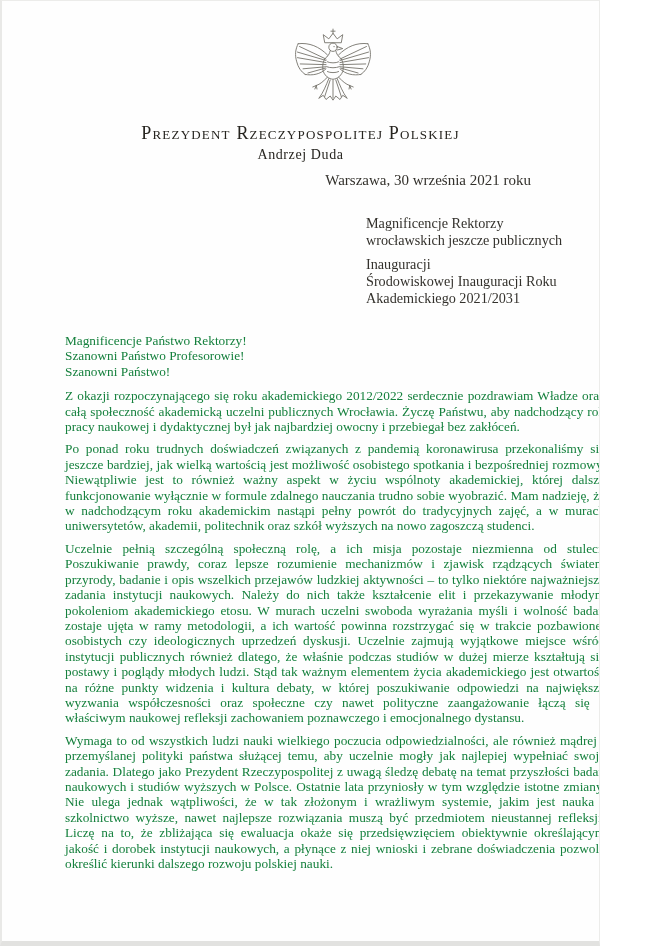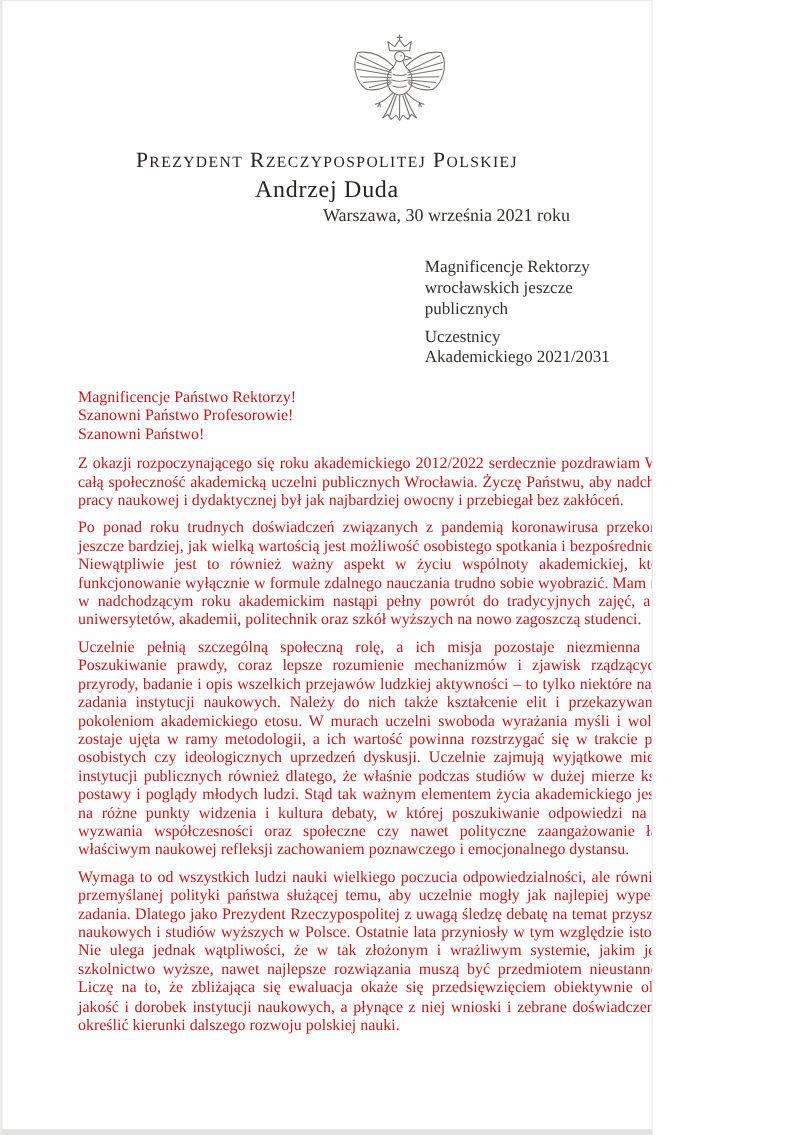--- a/index.html
+++ b/index.html
@@ -1,18 +1,18 @@
 <!DOCTYPE html>
 <html lang="pl"><head>
 <meta charset="utf-8">
 <style>
   html,body{margin:0;padding:0;background:#ffffff;}
   #page{
     position:relative;
-    width:544px;height:946px;
+    width:600px;height:946px;
     box-sizing:border-box;
     background:#fefefe;
     border:1px solid #ececea;
     border-left:2px solid #e9e9e7;
     border-bottom:5px solid #e2e2e0;
     font-family:"Liberation Serif","DejaVu Serif",serif;
     color:#2e2c29;
     overflow:hidden;
   }
   .emblem{
@@ -22,37 +22,37 @@
   .sender{
     position:absolute;top:122px;left:0;width:100%;text-align:center;
     color:#26241f;
   }
   .sender-title{
     font-size:18px;
     font-variant:small-caps;
     letter-spacing:1.2px;
   }
   .sender-name{
-    font-size:20px;
+    font-size:14px;
     margin-top:3px;
     letter-spacing:0.6px;
     text-align:center;
   }
   .dateline{
     position:absolute;top:171px;right:68px;
     font-size:15px;color:#33312c;
   }
   .recipients{
-    position:absolute;left:352px;top:214px;
+    position:absolute;left:364px;top:214px;
     font-size:14.2px;line-height:17.3px;color:#33312c;
   }
   .recipient-group + .recipient-group{margin-top:6px;}
   .letter-body{
-    position:absolute;left:63px;top:322px;width:540px;
-    font-size:13.3px;line-height:15.4px;color:#b91c1c;
+    position:absolute;left:63px;top:332px;width:540px;
+    font-size:13.3px;line-height:15.4px;color:#15803d;
   }
   .salutation div{white-space:nowrap;}
   .para{
     text-align:justify;
     margin:7px 0 0 0;
   }
   .para.first{margin-top:9px;}
 </style>
 </head>
 <body>
@@ -100,21 +100,22 @@
   </div>
 
   <div class="dateline">Warszawa, 30 września 2021 roku</div>
 
   <div class="recipients">
     <div class="recipient-group">
       <div>Magnificencje Rektorzy</div>
       <div>wrocławskich jeszcze publicznych</div>
     </div>
     <div class="recipient-group">
-      <div>Uczestnicy</div>
+      <div>Inauguracji</div>
+      <div>Środowiskowej Inauguracji Roku</div>
       <div>Akademickiego 2021/2031</div>
     </div>
   </div>
 
   <div class="letter-body">
     <div class="salutation">
       <div>Magnificencje Państwo Rektorzy!</div>
       <div>Szanowni Państwo Profesorowie!</div>
       <div>Szanowni Państwo!</div>
     </div>

